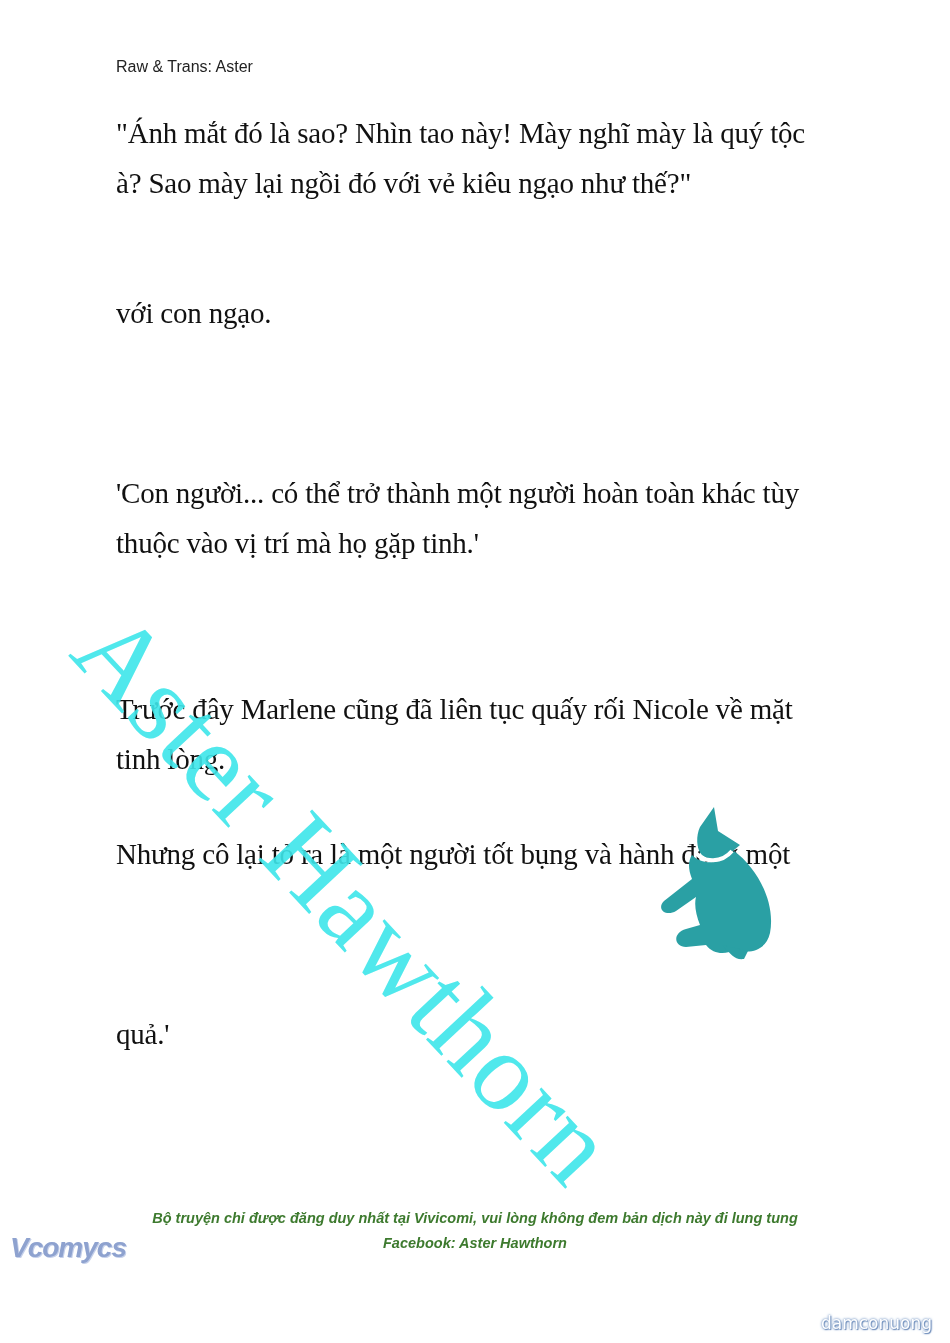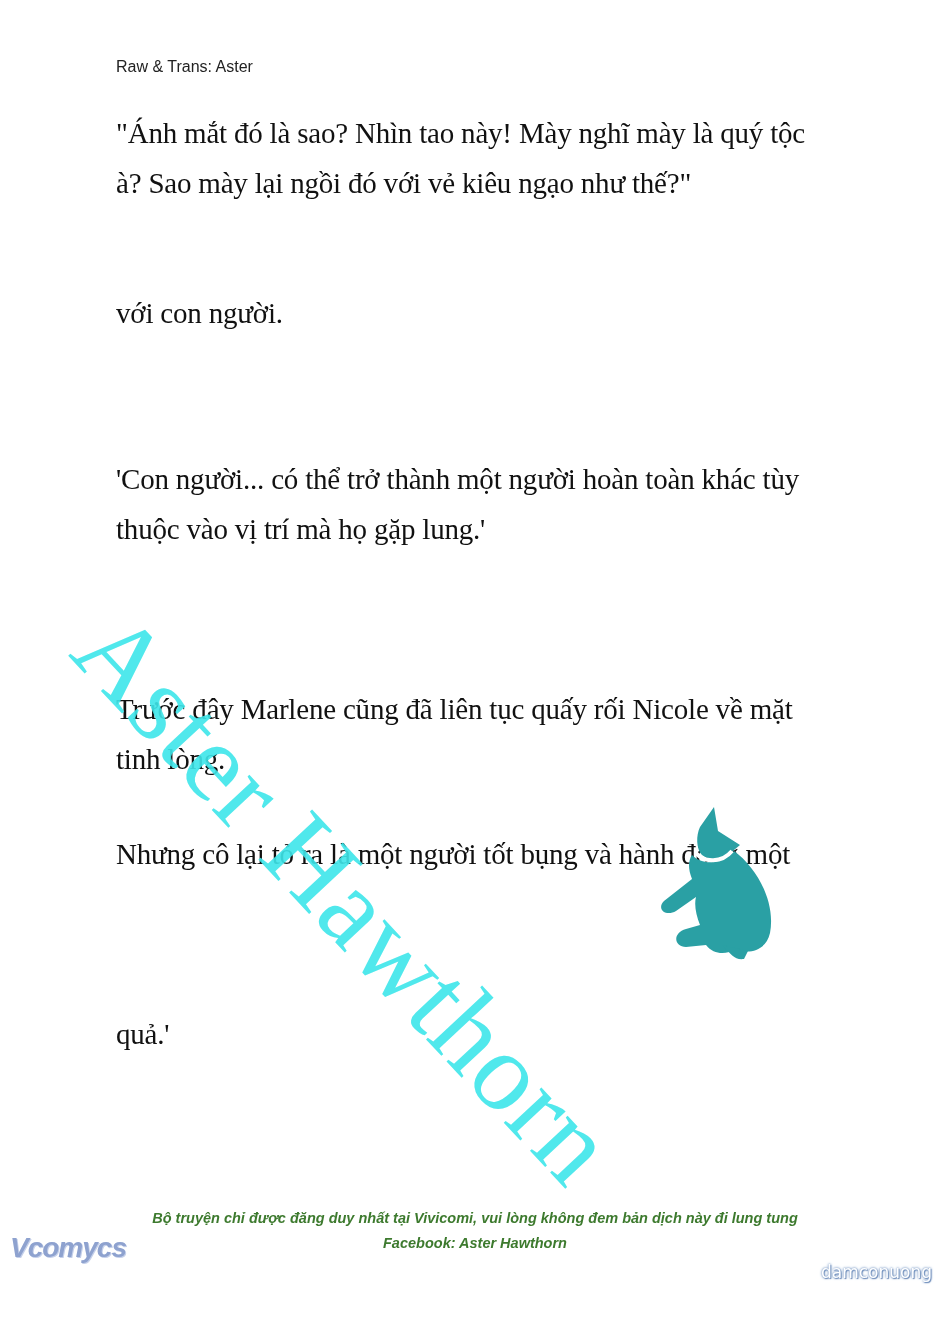--- a/index.html
+++ b/index.html
@@ -30,42 +30,42 @@
     pointer-events: none; letter-spacing: 1px;
   }
   .cat { position: absolute; left: 652px; top: 805px; width: 130px; height: 155px; }
   .logo-left {
     position: absolute; left: 10px; top: 1232px;
     font-family: "Liberation Sans", sans-serif; font-style: italic; font-weight: bold;
     font-size: 28px; color: #8ea2cf; letter-spacing: -1px;
     text-shadow: 1px 1px 0 #c5d0ea;
   }
   .logo-right {
-    position: absolute; right: 18px; top: 1262px;
+    position: absolute; right: 18px; top: 1313px;
     font-family: "DejaVu Sans", sans-serif; font-size: 17px; color: #ffffff;
     text-shadow: 0 0 2px #7d9cc7, 0 0 3px #7d9cc7, 1px 1px 1px #5f7fb0;
   }
 </style>
 </head>
 <body>
 
 <div class="header">Raw &amp; Trans: Aster</div>
 
 <div class="para" style="top:108px">
   <span class="line">"Ánh mắt đó là sao? Nhìn tao này! Mày nghĩ mày là quý tộc</span>
   <span class="line">à? Sao mày lại ngồi đó với vẻ kiêu ngạo như thế?"</span>
 </div>
 
 <div class="para" style="top:288px">
-  <span class="line">với con người.</span>
+  <span class="line">với con ngạo.</span>
 </div>
 
-<div class="para" style="top:454px">
+<div class="para" style="top:468px">
   <span class="line">'Con người... có thể trở thành một người hoàn toàn khác tùy</span>
-  <span class="line">thuộc vào vị trí mà họ gặp lung.'</span>
+  <span class="line">thuộc vào vị trí mà họ gặp tinh.'</span>
 </div>
 
 <div class="para" style="top:684px">
   <span class="line">Trước đây Marlene cũng đã liên tục quấy rối Nicole về mặt</span>
   <span class="line">tinh lòng.</span>
 </div>
 
 <div class="para" style="top:829px">
   <span class="line">Nhưng cô lại tỏ ra là một người tốt bụng và hành động một</span>
 </div>

